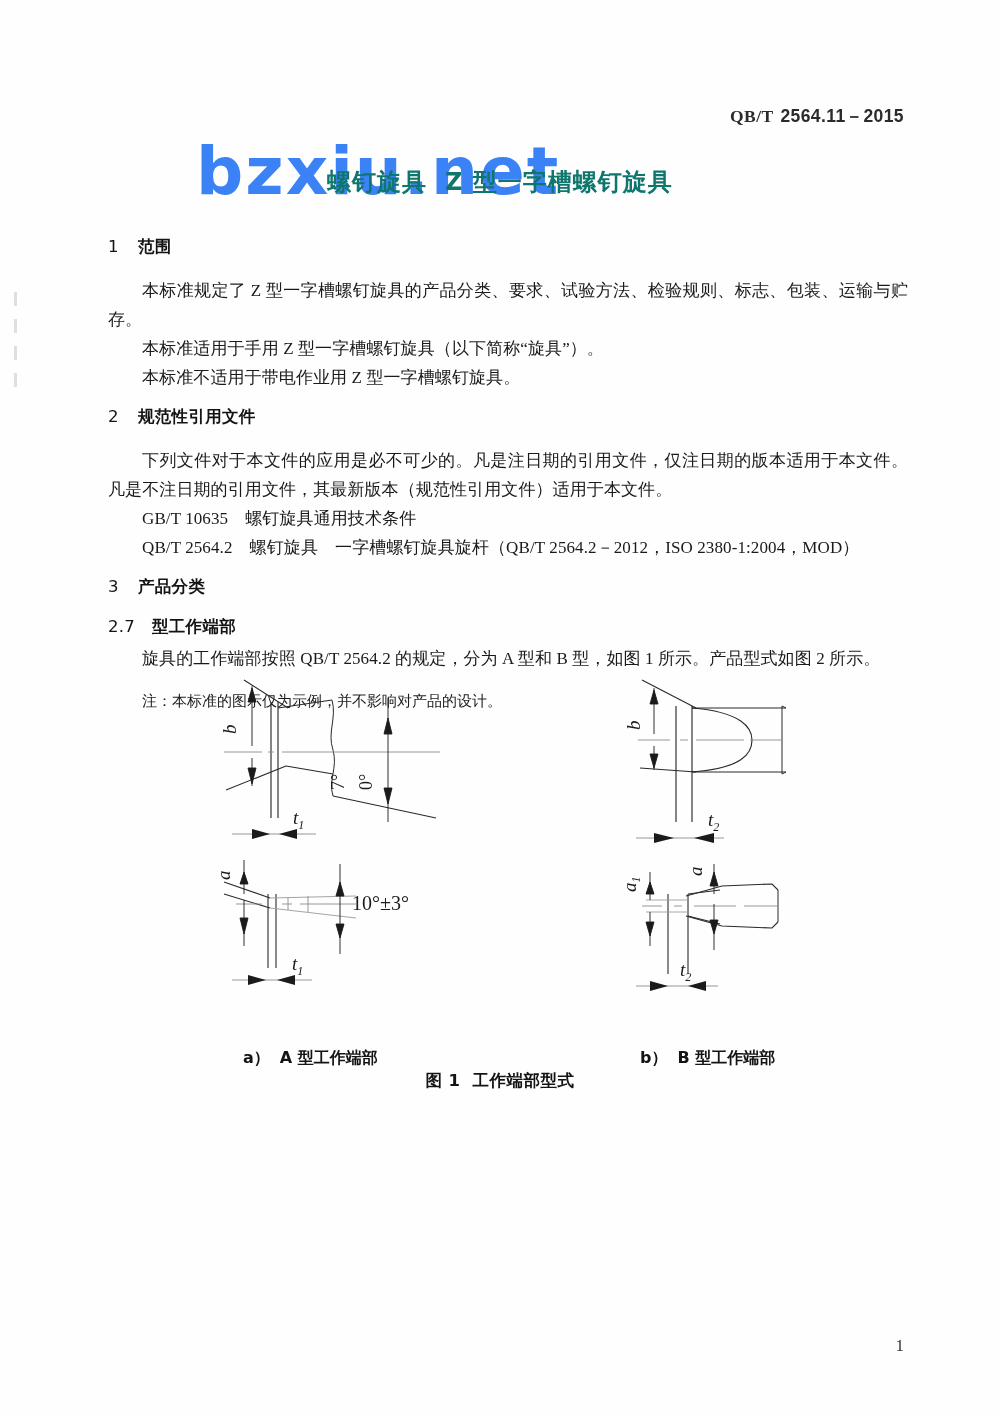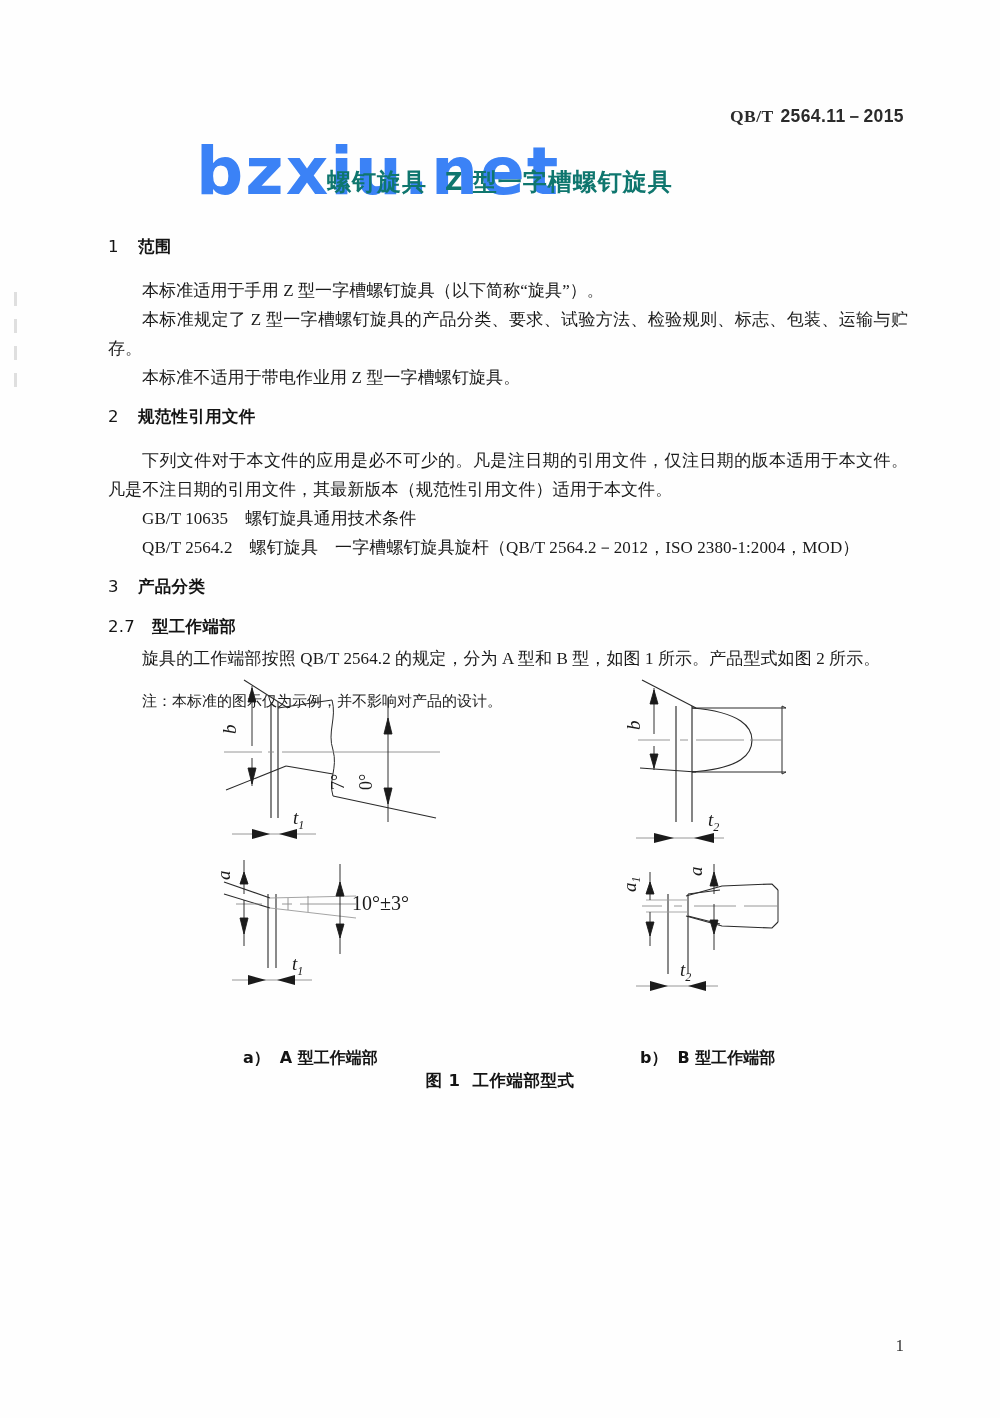--- a/index.html
+++ b/index.html
@@ -214,22 +214,22 @@
   <div class="doc-title">
     <span>螺钉旋具</span><span class="gap"></span><span>Z 型一字槽螺钉旋具</span>
   </div>
 
   <div class="content">
 
     <div class="sec-head">
       <span class="num">1</span><span>范围</span>
     </div>
     <div class="spacer-b"></div>
+    <p class="para indent">本标准规定了 Z 型一字槽螺钉旋具的产品分类、要求、试验方法、检验规则、标志、包装、运输与贮存。</p>
     <p class="para hang">本标准适用于手用 Z 型一字槽螺钉旋具（以下简称“旋具”）。</p>
-    <p class="para indent">本标准规定了 Z 型一字槽螺钉旋具的产品分类、要求、试验方法、检验规则、标志、包装、运输与贮存。</p>
     <p class="para hang">本标准不适用于带电作业用 Z 型一字槽螺钉旋具。</p>
 
     <div class="spacer-a"></div>
 
     <div class="sec-head">
       <span class="num">2</span><span>规范性引用文件</span>
     </div>
     <div class="spacer-b"></div>
     <p class="para indent">下列文件对于本文件的应用是必不可少的。凡是注日期的引用文件，仅注日期的版本适用于本文件。凡是不注日期的引用文件，其最新版本（规范性引用文件）适用于本文件。</p>
     <p class="para hang">GB/T 10635　螺钉旋具通用技术条件</p>

